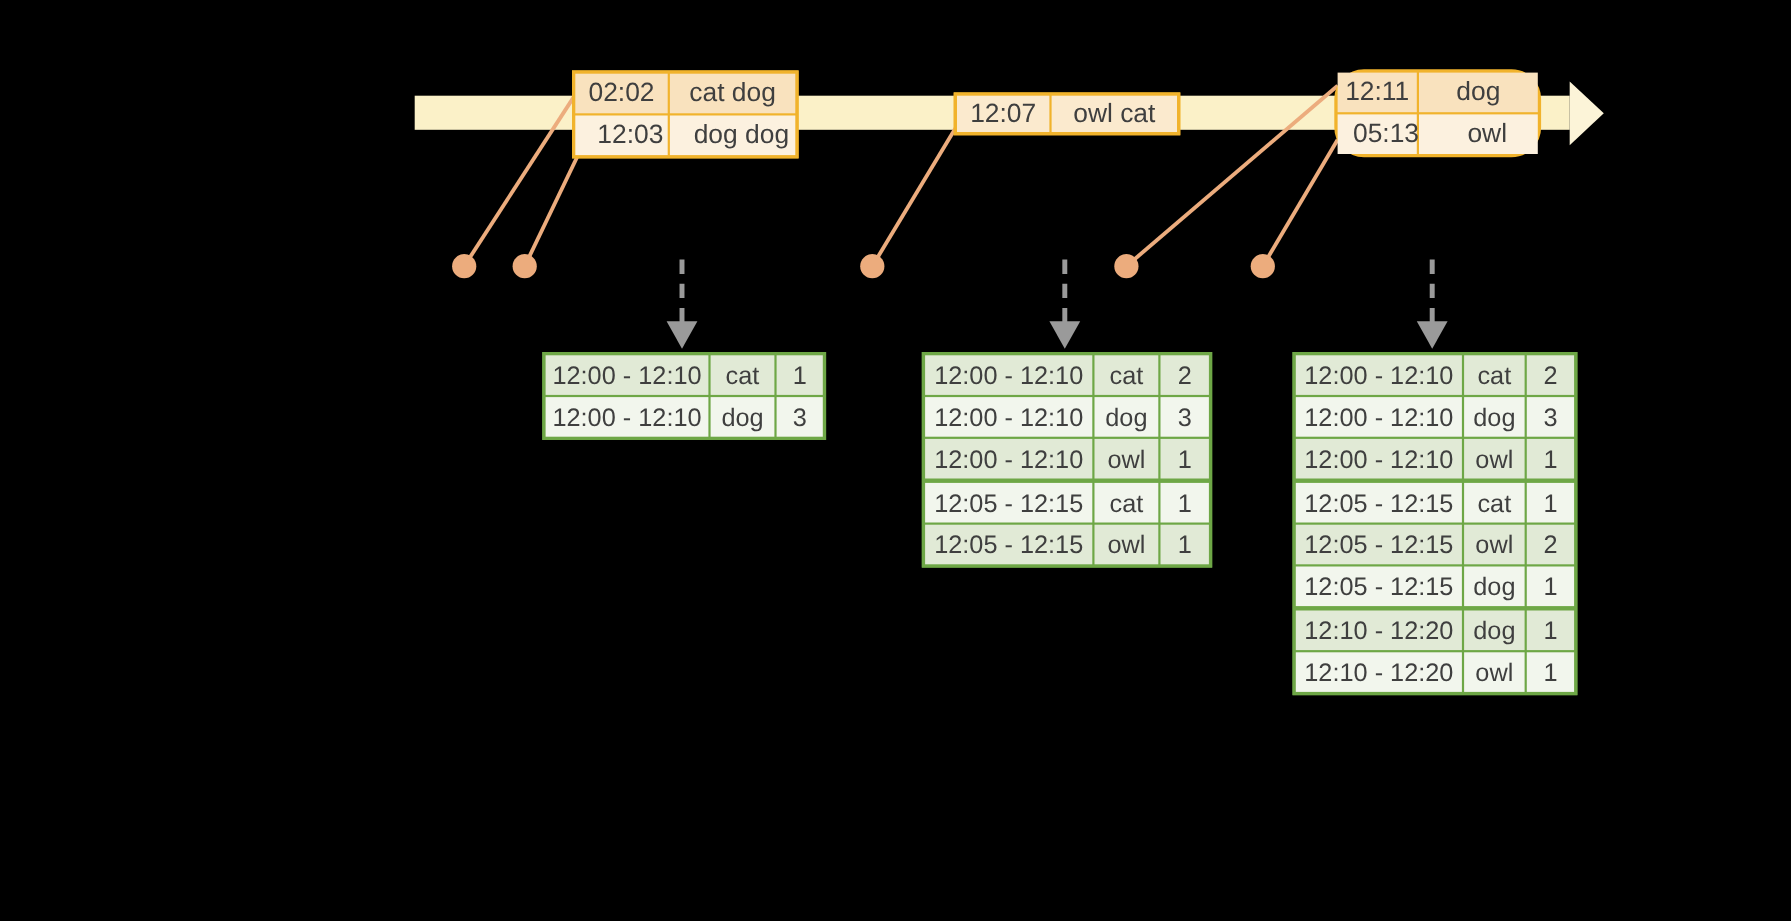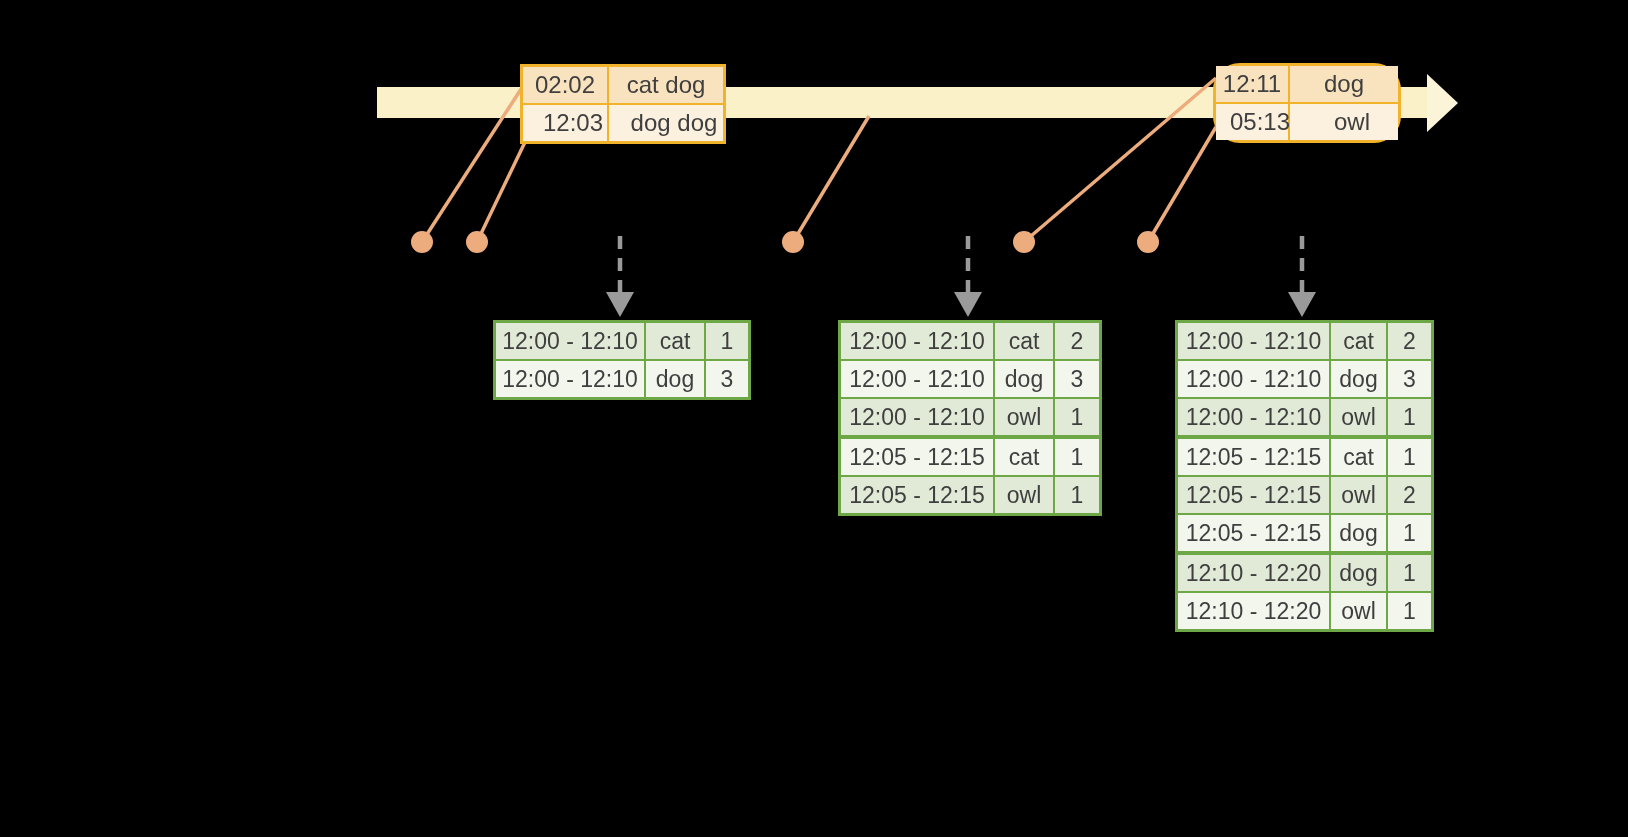--- a/index.html
+++ b/index.html
@@ -68,20 +68,24 @@
     </g>
   </svg>
 
   <div class="etable eA">
     <div class="cell peach1">02:02</div>
     <div class="cell peach1">cat dog</div>
     <div class="cell peach2">12:03</div>
     <div class="cell peach2">dog dog</div>
   </div>
 
+  <div class="etable eB">
+    <div class="cell peach3">12:07</div>
+    <div class="cell peach3">owl cat</div>
+  </div>
 
   <div class="etable eC">
     <div class="cell peach1">12:11</div>
     <div class="cell peach1">dog</div>
     <div class="cell peach2">05:13</div>
     <div class="cell peach2">owl</div>
   </div>
 
   <div class="gtable g1">
     <div class="grow">

